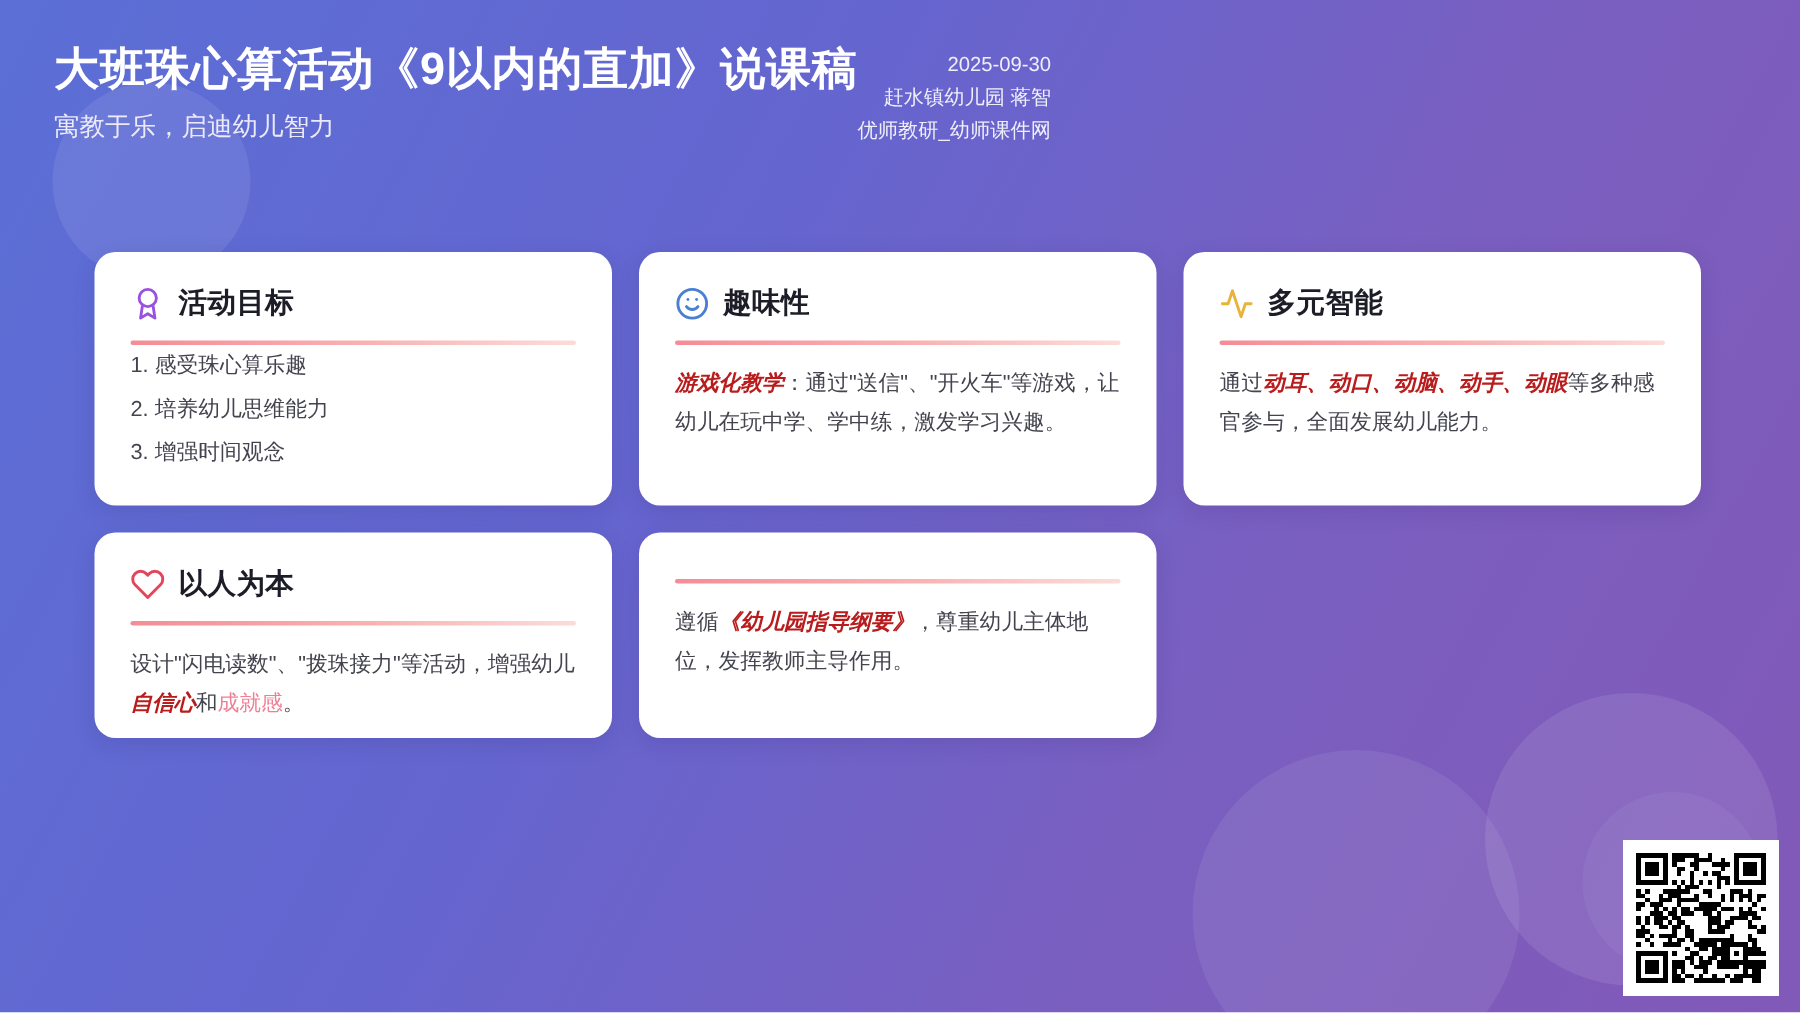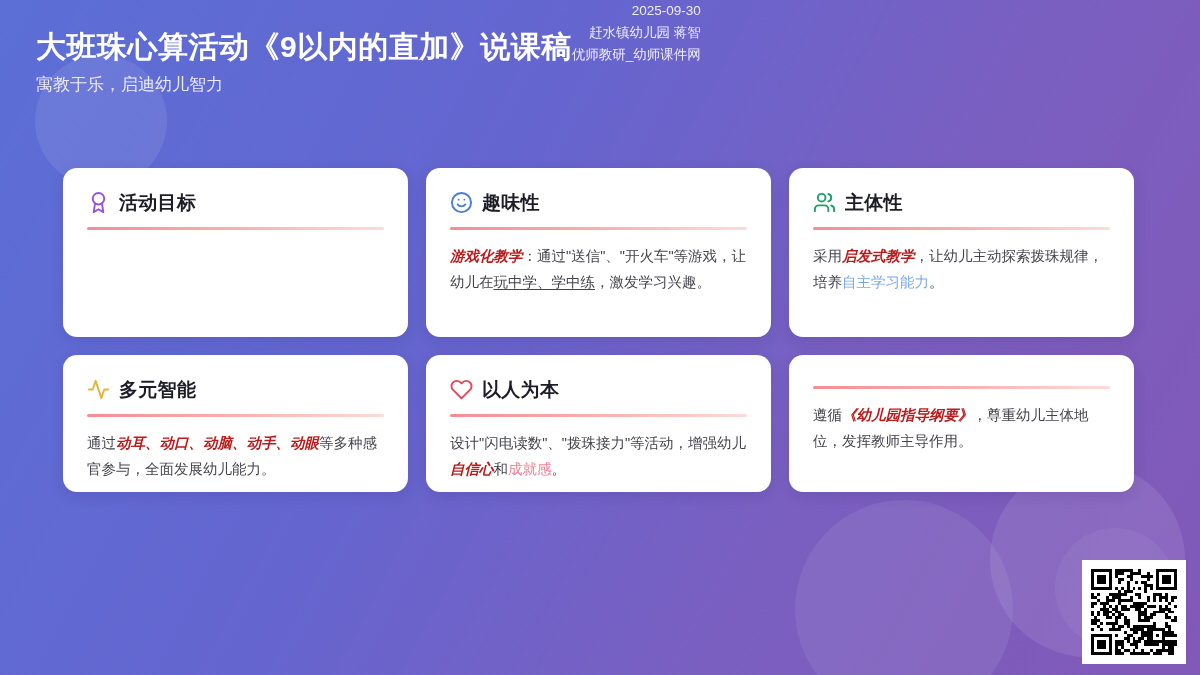--- a/index.html
+++ b/index.html
@@ -58,20 +58,21 @@
   }
   .slide-subtitle {
     margin: 8px 0 0 0;
     font-size: 17px;
     font-weight: normal;
     color: #eceaf9;
     line-height: 1.3;
     white-space: nowrap;
   }
   .header-right {
+    padding-top: 32px;
     text-align: right;
   }
   .meta-line {
     font-size: 13.5px;
     color: #efeefb;
     line-height: 1.62;
     white-space: nowrap;
   }
 
   
@@ -121,21 +122,21 @@
     border-radius: 2px;
     background: linear-gradient(90deg, #f58c95 0%, #f9b3b4 55%, #fbdcd8 100%);
   }
   .card-body {
     margin-top: 13px;
     font-size: 14.5px;
     color: #44444f;
     line-height: 1.82;
   }
   .card-body .b { font-weight: bold; color: #b91c1c; font-style: italic; }
-  .card-body .u { text-decoration: underline; text-underline-offset: 2px; }
+  .card-body .u { text-underline-offset: 2px; }
   .card-body .blue { color: #78a8e8; }
   .card-body .pink { color: #ef7f95; }
 
   ol.goal-list {
     margin: 0;
     padding: 0;
     list-style: none;
     font-size: 14.5px;
     color: #44444f;
     line-height: 2.0;
@@ -186,53 +187,43 @@
       <div class="card-head">
         <span class="card-icon">
           <svg viewBox="0 0 24 24" fill="none" stroke="#9b51e0" stroke-width="2" stroke-linecap="round" stroke-linejoin="round">
             <circle cx="12" cy="8" r="6"></circle>
             <path d="M8.21 13.89 7 22l5-3 5 3-1.21-8.11"></path>
           </svg>
         </span>
         <span class="card-title">活动目标</span>
       </div>
       <div class="card-divider"></div>
+      <ol class="goal-list">
+        <li>1. 感受珠心算乐趣</li>
+        <li>2. 培养幼儿思维能力</li>
+        <li>3. 增强时间观念</li>
+      </ol>
     </div>
 
     <div class="card">
       <div class="card-head">
         <span class="card-icon">
           <svg viewBox="0 0 24 24" fill="none" stroke="#4a7fd4" stroke-width="2" stroke-linecap="round" stroke-linejoin="round">
             <circle cx="12" cy="12" r="10"></circle>
             <path d="M8 14s1.5 2 4 2 4-2 4-2"></path>
             <line x1="9" y1="9" x2="9.01" y2="9"></line>
             <line x1="15" y1="9" x2="15.01" y2="9"></line>
           </svg>
         </span>
         <span class="card-title">趣味性</span>
       </div>
       <div class="card-divider"></div>
       <div class="card-body"><span class="b">游戏化教学</span><span>：通过"送信"、"开火车"等游戏，让幼儿在</span><span class="u">玩中学、学中练</span><span>，激发学习兴趣。</span></div>
     </div>
 
-    <div class="card">
-      <div class="card-head">
-        <span class="card-icon">
-          <svg viewBox="0 0 24 24" fill="none" stroke="#22a06b" stroke-width="2" stroke-linecap="round" stroke-linejoin="round">
-            <path d="M16 21v-2a4 4 0 0 0-4-4H6a4 4 0 0 0-4 4v2"></path>
-            <circle cx="9" cy="7" r="4"></circle>
-            <path d="M22 21v-2a4 4 0 0 0-3-3.87"></path>
-            <path d="M16 3.13a4 4 0 0 1 0 7.75"></path>
-          </svg>
-        </span>
-        <span class="card-title">主体性</span>
-      </div>
-      <div class="card-divider"></div>
-      <div class="card-body"><span>采用</span><span class="b">启发式教学</span><span>，让幼儿主动探索拨珠规律，培养</span><span class="blue">自主学习能力</span><span>。</span></div>
-    </div>
 
     <div class="card">
       <div class="card-head">
         <span class="card-icon">
           <svg viewBox="0 0 24 24" fill="none" stroke="#e8b339" stroke-width="2" stroke-linecap="round" stroke-linejoin="round">
             <polyline points="22 12 18 12 15 21 9 3 6 12 2 12"></polyline>
           </svg>
         </span>
         <span class="card-title">多元智能</span>
       </div>

